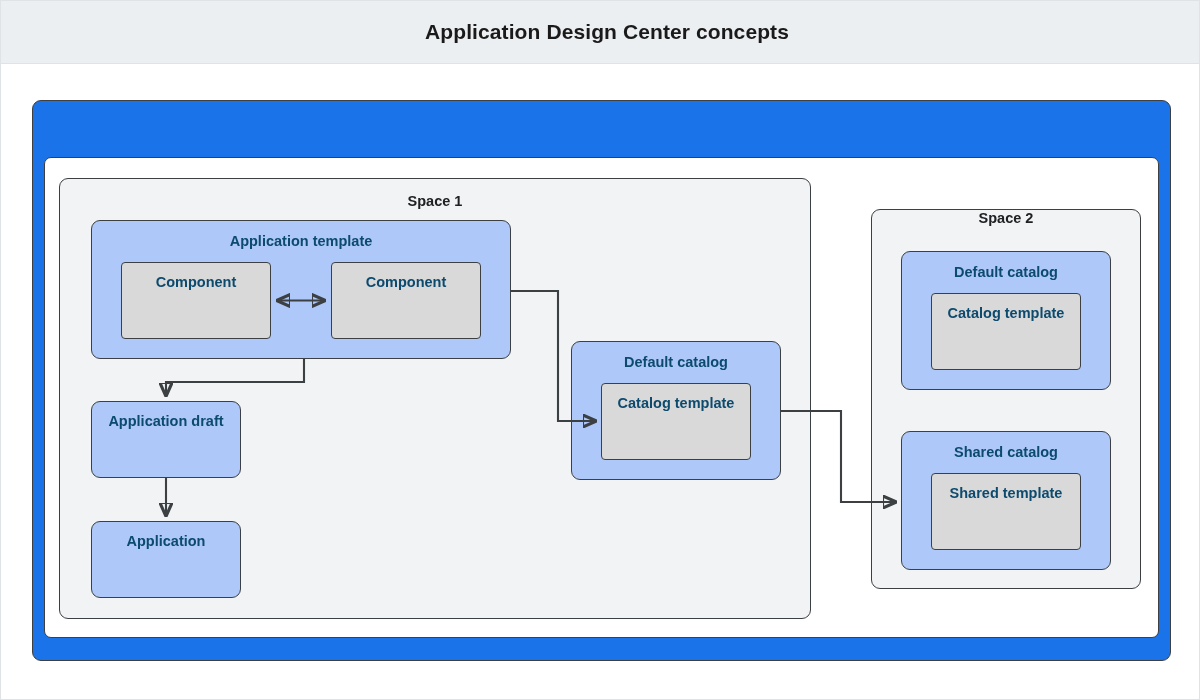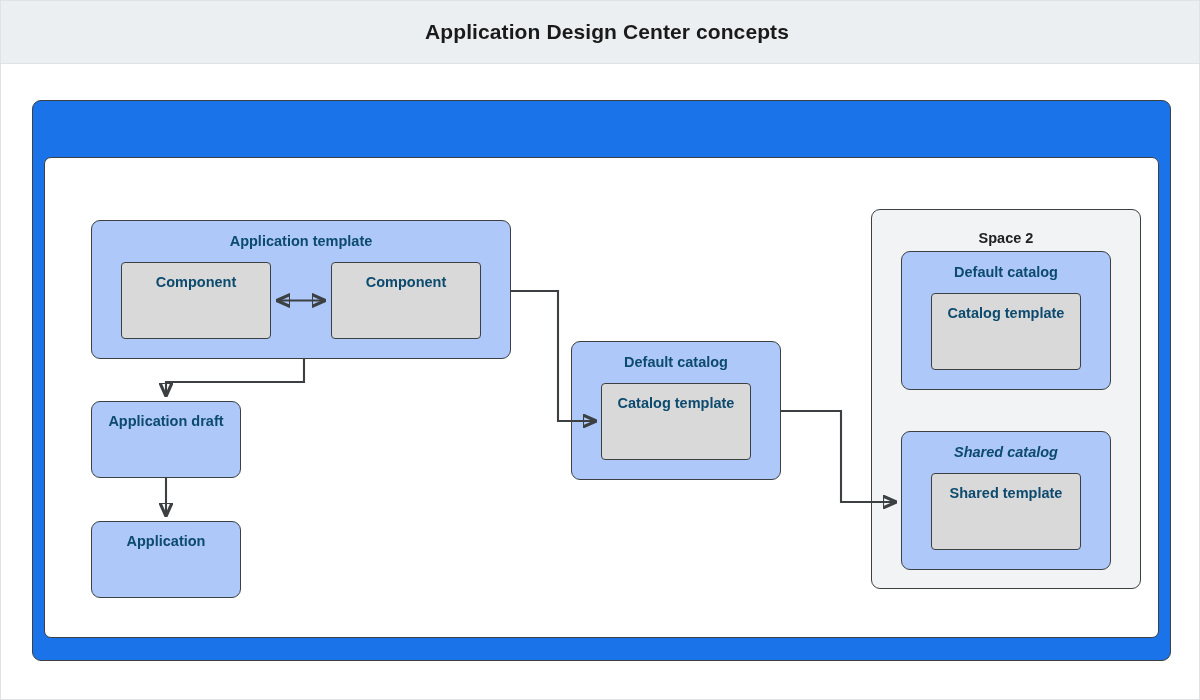--- a/index.html
+++ b/index.html
@@ -144,20 +144,23 @@
 
   <div class="titlebar">
     <span class="title-text">Application Design Center concepts</span>
   </div>
 
   <div class="cloud-frame">
 
     <div class="cloud-inner"></div>
   </div>
 
+  <div class="space-box" style="left:58px; top:177px; width:752px; height:441px;">
+    <div class="space-label" style="top:14px;">Space 1</div>
+  </div>
 
   <div class="blue-box" style="left:90px; top:219px; width:420px; height:139px;">
     <div class="box-label" style="top:12px;">Application template</div>
   </div>
   <div class="gray-box" style="left:120px; top:261px; width:150px; height:77px;">
     <div class="box-label" style="top:11px;">Component</div>
   </div>
   <div class="gray-box" style="left:330px; top:261px; width:150px; height:77px;">
     <div class="box-label" style="top:11px;">Component</div>
   </div>
@@ -171,32 +174,32 @@
   </div>
 
   <div class="blue-box" style="left:570px; top:340px; width:210px; height:139px;">
     <div class="box-label" style="top:12px;">Default catalog</div>
   </div>
   <div class="gray-box" style="left:600px; top:382px; width:150px; height:77px;">
     <div class="box-label" style="top:11px;">Catalog template</div>
   </div>
 
   <div class="space-box" style="left:870px; top:208px; width:270px; height:380px;">
-    <div class="space-label" style="top:20px;">Space 2</div>
+    <div class="space-label" style="top:0;">Space 2</div>
   </div>
 
   <div class="blue-box" style="left:900px; top:250px; width:210px; height:139px;">
     <div class="box-label" style="top:12px;">Default catalog</div>
   </div>
   <div class="gray-box" style="left:930px; top:292px; width:150px; height:77px;">
     <div class="box-label" style="top:11px;">Catalog template</div>
   </div>
 
   <div class="blue-box" style="left:900px; top:430px; width:210px; height:139px;">
-    <div class="box-label" style="top:12px;font-style:italic;">Shared catalog</div>
+    <div class="box-label" style="top:12px;">Shared catalog</div>
   </div>
   <div class="gray-box" style="left:930px; top:472px; width:150px; height:77px;padding-left:17px;">
     <div class="box-label" style="top:11px;">Shared template</div>
   </div>
 
   <svg class="conn-svg" viewBox="0 0 1200 700">
     <defs>
       <marker id="arrowEnd" viewBox="0 0 10 10" refX="8.5" refY="5" markerWidth="7" markerHeight="7" orient="auto-start-reverse">
         <path d="M 0 0.8 L 9.5 5 L 0 9.2 z" fill="#3c4043" stroke="none"></path>
       </marker>

